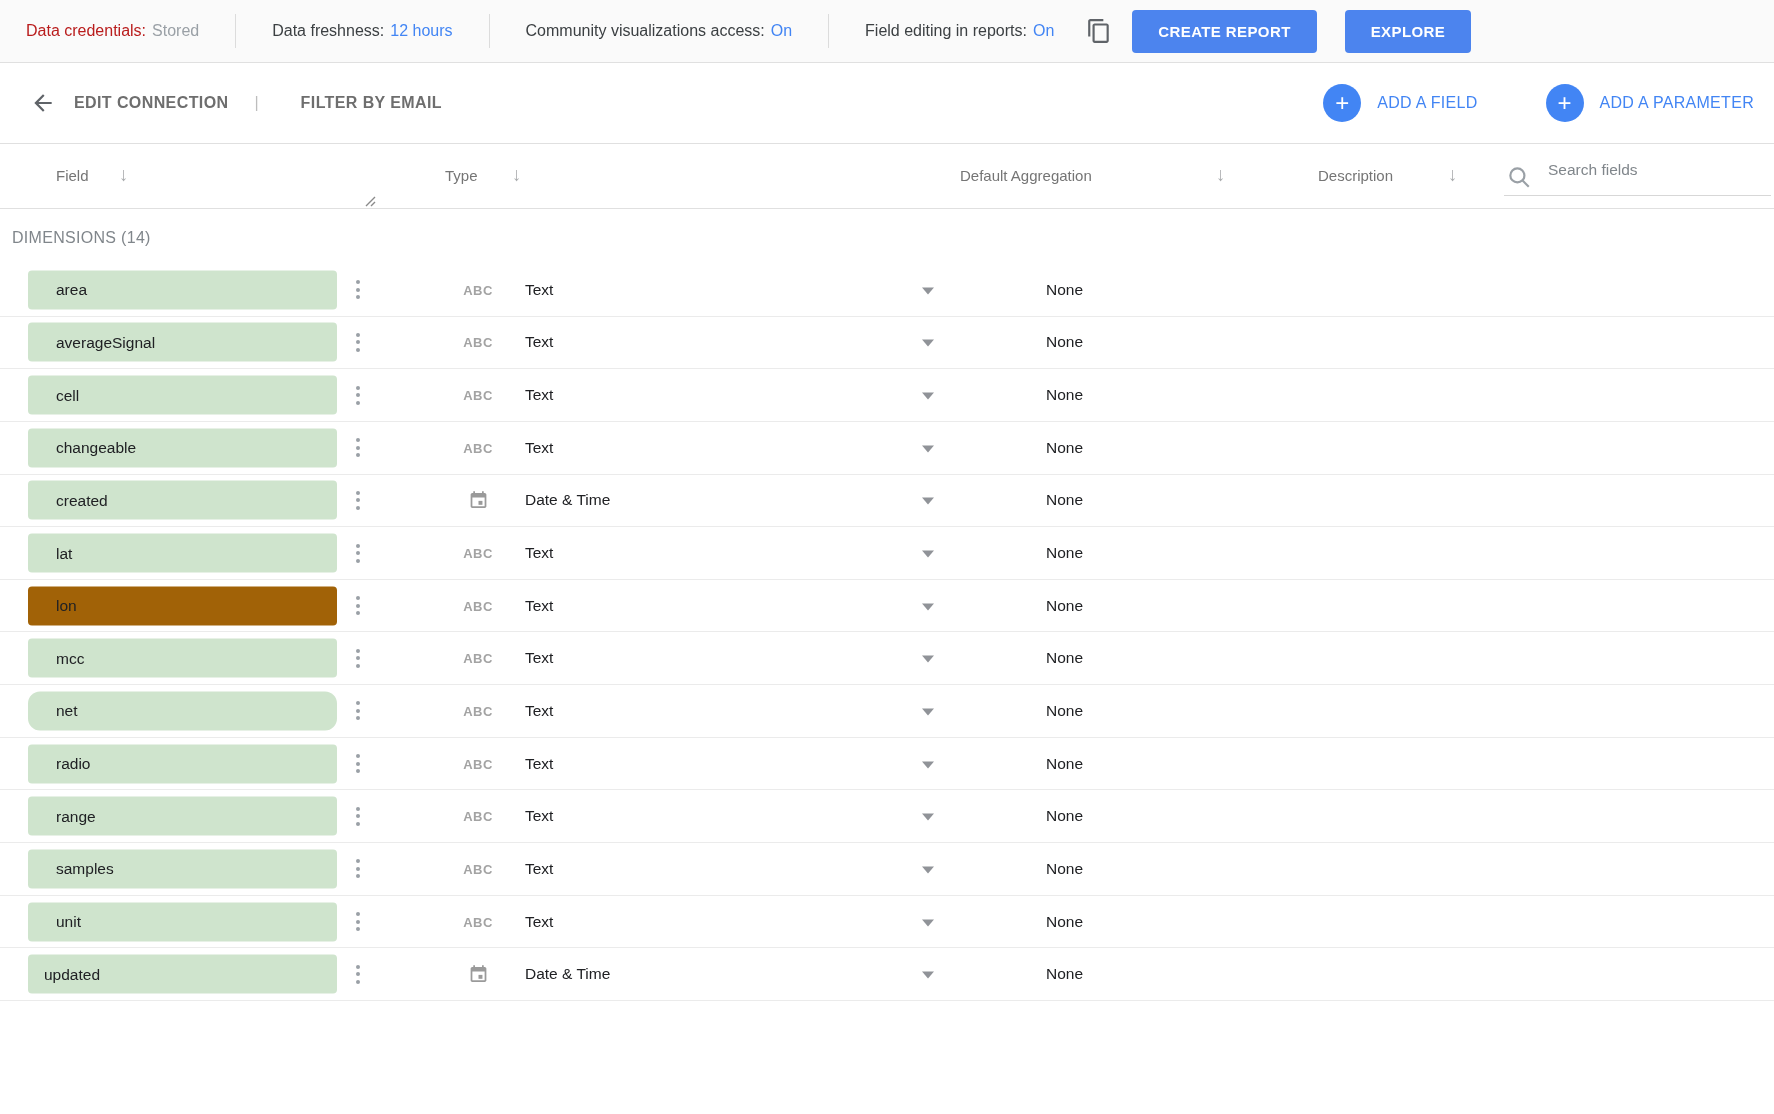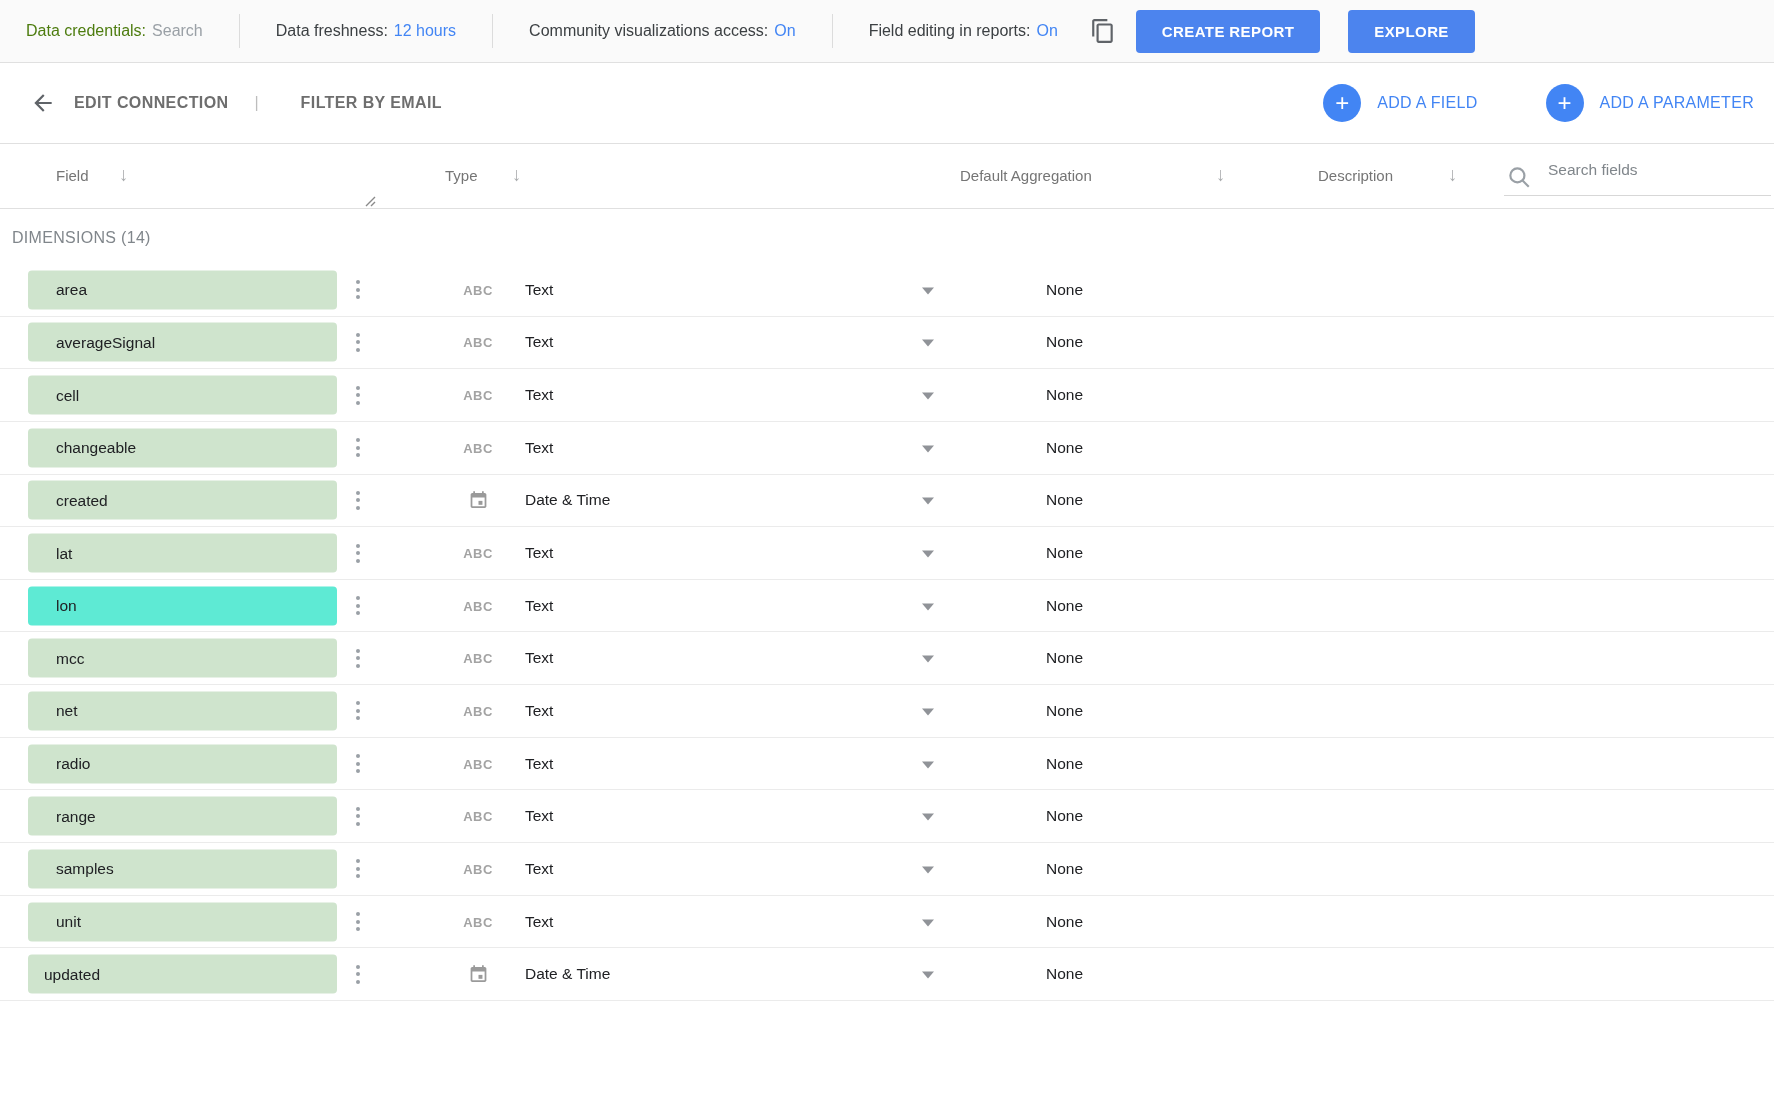--- a/index.html
+++ b/index.html
@@ -6,21 +6,21 @@
   html,body { background:#fff; }
   body { font-family:"Liberation Sans", sans-serif; color:#202124; }
   .app { position:relative; width:1774px; height:1114px; background:#fff; overflow:hidden; }
 
   
   .status-bar { display:flex; align-items:center; height:63px; background:#fafafa;
                 border-bottom:1px solid #e0e0e0; padding-left:26px; }
   .sb-items { display:flex; align-items:center; }
   .sb-item { display:flex; align-items:center; font-size:16px; white-space:nowrap; }
   .sb-label { color:#3c4043; }
-  .sb-item.muted .sb-label { color:#4d7c0f; }
+  .sb-item.muted .sb-label { color:#b91c1c; }
   .sb-value { margin-left:6px; }
   .sb-value.muted { color:#9aa0a6; }
   .sb-value.accent { color:#4285f4; }
   .sb-sep { width:1px; height:34px; background:#dcdcdc; margin:0 36px; }
   .copy-btn { margin-left:28px; width:34px; height:34px; display:flex; align-items:center;
               justify-content:center; cursor:pointer; flex:0 0 auto; }
   .btn { border:none; border-radius:4px; background:#4c84ee; color:#fff; font-family:inherit;
          font-size:15px; font-weight:700; letter-spacing:.4px; height:43px; padding:0 26px;
          cursor:pointer; white-space:nowrap; }
   .btn.create { margin-left:16px; }
@@ -89,21 +89,21 @@
 </style>
 </head>
 <body>
 
 <div class="app">
 
   <header class="status-bar">
     <div class="sb-items">
   <div class="sb-item muted">
     <span class="sb-label">Data credentials:</span>
-    <span class="sb-value muted">Search</span>
+    <span class="sb-value muted">Stored</span>
   </div>
 
   <span class="sb-sep"></span>
 
   <div class="sb-item">
     <span class="sb-label">Data freshness:</span>
     <span class="sb-value accent">12 hours</span>
   </div>
 
   <span class="sb-sep"></span>
@@ -290,21 +290,21 @@
       <span class="ti-abc">ABC</span>
       
       
     </div>
     <span class="type-label">Text</span>
     <span class="dd-triangle"></span>
     <span class="agg-value">None</span>
   </div>
 
   <div class="field-row" data-type="text">
-    <div class="pill" style="background: #5eead4;">
+    <div class="pill" style="background: #a16207;">
       <span class="pill-text">lon</span>
     </div>
     <div class="dots">
               <i></i>
               <i></i>
               <i></i>
             </div>
     <div class="type-icon">
       <span class="ti-abc">ABC</span>
       
@@ -328,21 +328,21 @@
       <span class="ti-abc">ABC</span>
       
       
     </div>
     <span class="type-label">Text</span>
     <span class="dd-triangle"></span>
     <span class="agg-value">None</span>
   </div>
 
   <div class="field-row" data-type="text">
-    <div class="pill" style="background: rgb(207, 228, 205);">
+    <div class="pill" style="background: rgb(207, 228, 205); border-radius: 12px;">
       <span class="pill-text">net</span>
     </div>
     <div class="dots">
               <i></i>
               <i></i>
               <i></i>
             </div>
     <div class="type-icon">
       <span class="ti-abc">ABC</span>
       

